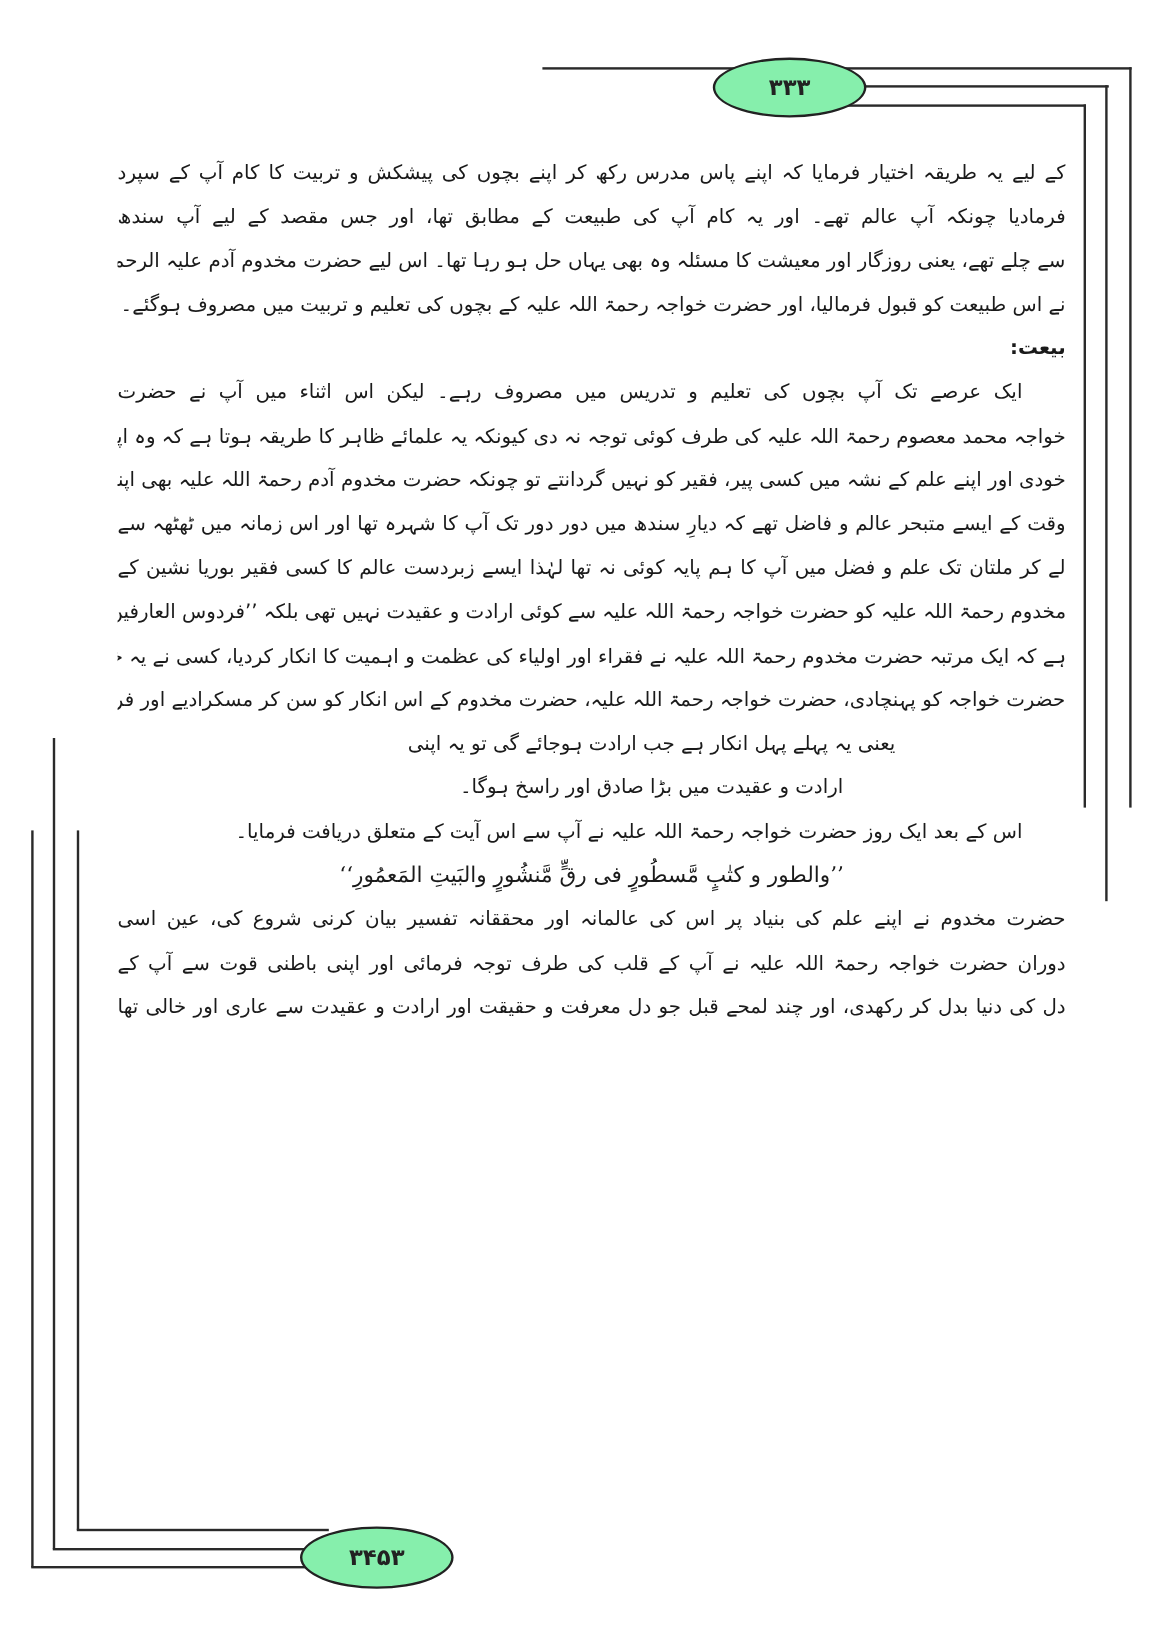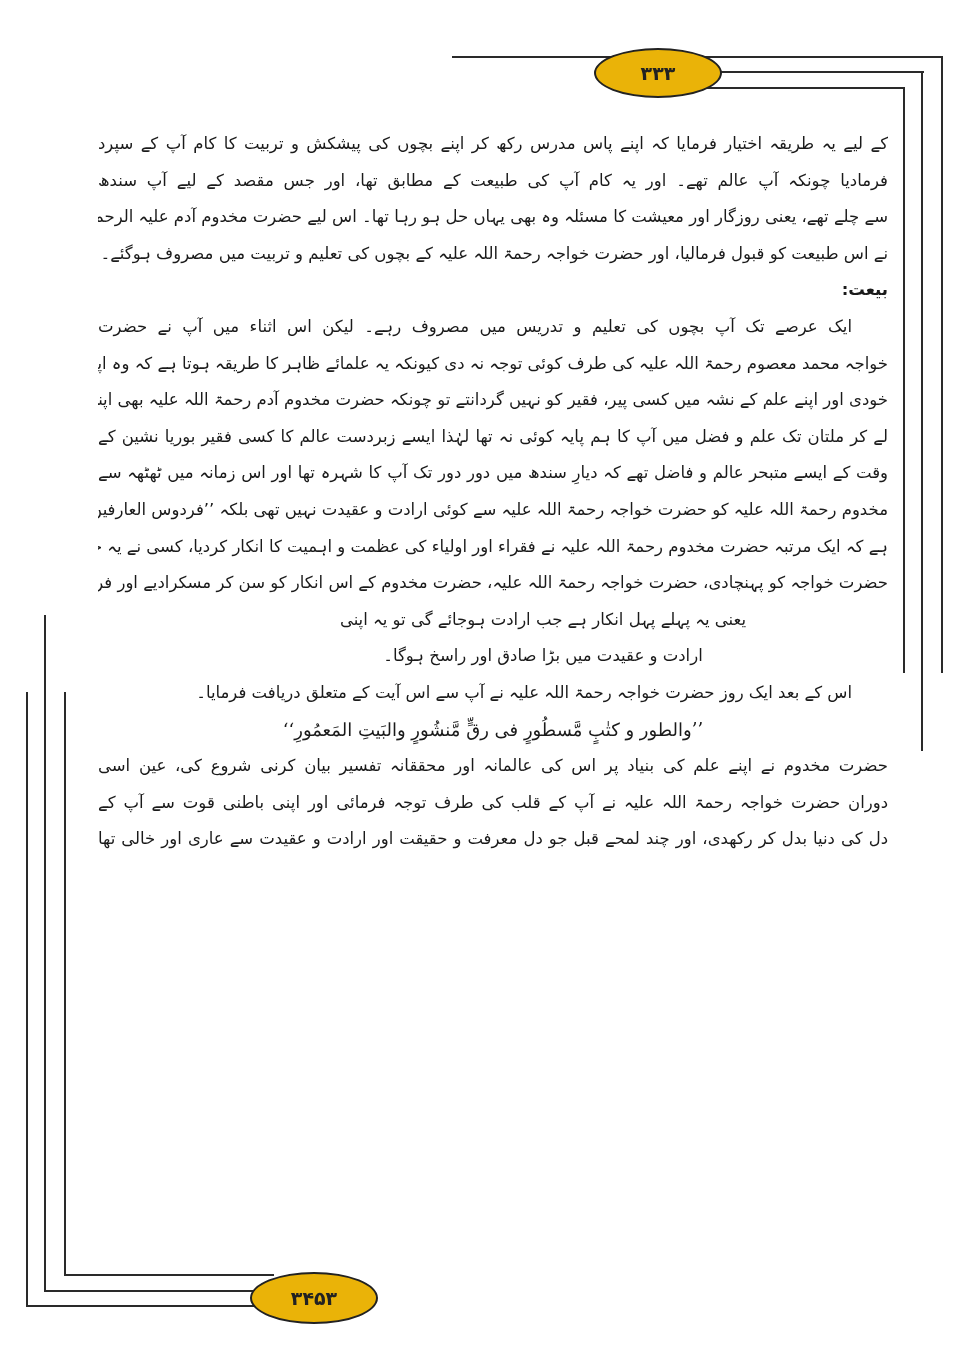--- a/index.html
+++ b/index.html
@@ -1,18 +1,18 @@
 <!DOCTYPE html>
 <html><head>
 <meta charset="utf-8">
 <style>
   html, body { margin:0; padding:0; background:#ffffff; }
   body { width:960px; height:1364px; position:relative; overflow:hidden; font-family:"DejaVu Sans", sans-serif; color:#1a1a1a; }
   .frame-line { position:absolute; background:#2a2a2a; }
-  .oval { position:absolute; border:2px solid #222; border-radius:50%; background:#eab308; display:flex; align-items:center; justify-content:center; font-family:"DejaVu Sans", sans-serif; font-weight:bold; color:#222; }
+  .oval { position:absolute; border:2px solid #222; border-radius:50%; background:#86efac; display:flex; align-items:center; justify-content:center; font-family:"DejaVu Sans", sans-serif; font-weight:bold; color:#222; }
   .page-text { position:absolute; left:98px; width:790px; top:126px; direction:rtl; text-align:justify; font-family:"DejaVu Sans", sans-serif; font-size:16.5px; }
   .line { height:36.6px; line-height:36.6px; white-space:nowrap; overflow:hidden; text-align-last:justify; text-align:justify; }
   .line.last { text-align-last:right; }
   .heading { font-weight:bold; text-align-last:right; }
   .indent { padding-right:36px; }
   .verse { text-align:center; text-align-last:center; padding-left:100px; }
   .ayah { text-align:center; text-align-last:center; font-family:"DejaVu Serif", serif; font-size:18px; font-weight:normal; }
 </style>
 </head>
 <body>
@@ -50,22 +50,22 @@
     <div class="line">سے چلے تھے، یعنی روزگار اور معیشت کا مسئلہ وہ بھی یہاں حل ہو رہا تھا۔ اس لیے حضرت مخدوم آدم علیہ الرحمۃ</div>
     <div class="line last">نے اس طبیعت کو قبول فرمالیا، اور حضرت خواجہ رحمۃ اللہ علیہ کے بچوں کی تعلیم و تربیت میں مصروف ہوگئے۔</div>
   </div>
 
   <div class="line heading">بیعت:</div>
 
   <div>
     <div class="line indent">ایک عرصے تک آپ بچوں کی تعلیم و تدریس میں مصروف رہے۔ لیکن اس اثناء میں آپ نے حضرت</div>
     <div class="line">خواجہ محمد معصوم رحمۃ اللہ علیہ کی طرف کوئی توجہ نہ دی کیونکہ یہ علمائے ظاہر کا طریقہ ہوتا ہے کہ وہ اپنی انا اور</div>
     <div class="line">خودی اور اپنے علم کے نشہ میں کسی پیر، فقیر کو نہیں گردانتے تو چونکہ حضرت مخدوم آدم رحمۃ اللہ علیہ بھی اپنے</div>
+    <div class="line">وقت کے ایسے متبحر عالم و فاضل تھے کہ دیارِ سندھ میں دور دور تک آپ کا شہرہ تھا اور اس زمانہ میں ٹھٹھہ سے</div>
     <div class="line">لے کر ملتان تک علم و فضل میں آپ کا ہم پایہ کوئی نہ تھا لہٰذا ایسے زبردست عالم کا کسی فقیر بوریا نشین کے</div>
-    <div class="line">وقت کے ایسے متبحر عالم و فاضل تھے کہ دیارِ سندھ میں دور دور تک آپ کا شہرہ تھا اور اس زمانہ میں ٹھٹھہ سے</div>
     <div class="line">مخدوم رحمۃ اللہ علیہ کو حضرت خواجہ رحمۃ اللہ علیہ سے کوئی ارادت و عقیدت نہیں تھی بلکہ ’’فردوس العارفین‘‘ میں</div>
     <div class="line">ہے کہ ایک مرتبہ حضرت مخدوم رحمۃ اللہ علیہ نے فقراء اور اولیاء کی عظمت و اہمیت کا انکار کردیا، کسی نے یہ خبر</div>
     <div class="line last">حضرت خواجہ کو پہنچادی، حضرت خواجہ رحمۃ اللہ علیہ، حضرت مخدوم کے اس انکار کو سن کر مسکرادیے اور فرمایا:</div>
   </div>
 
   <div class="line verse">یعنی یہ پہلے پہل انکار ہے جب ارادت ہوجائے گی تو یہ اپنی</div>
   <div class="line verse">ارادت و عقیدت میں بڑا صادق اور راسخ ہوگا۔</div>
 
   <div class="line last indent">اس کے بعد ایک روز حضرت خواجہ رحمۃ اللہ علیہ نے آپ سے اس آیت کے متعلق دریافت فرمایا۔</div>
   <div class="line ayah">’’والطور و کتٰبٍ مَّسطُورٍ فی رقٍّ مَّنشُورٍ والبَیتِ المَعمُورِ‘‘</div>

